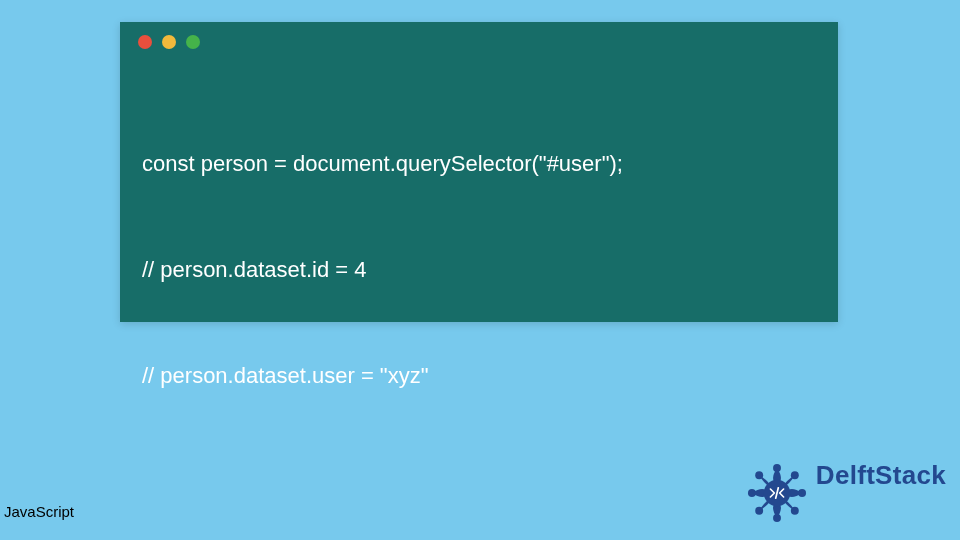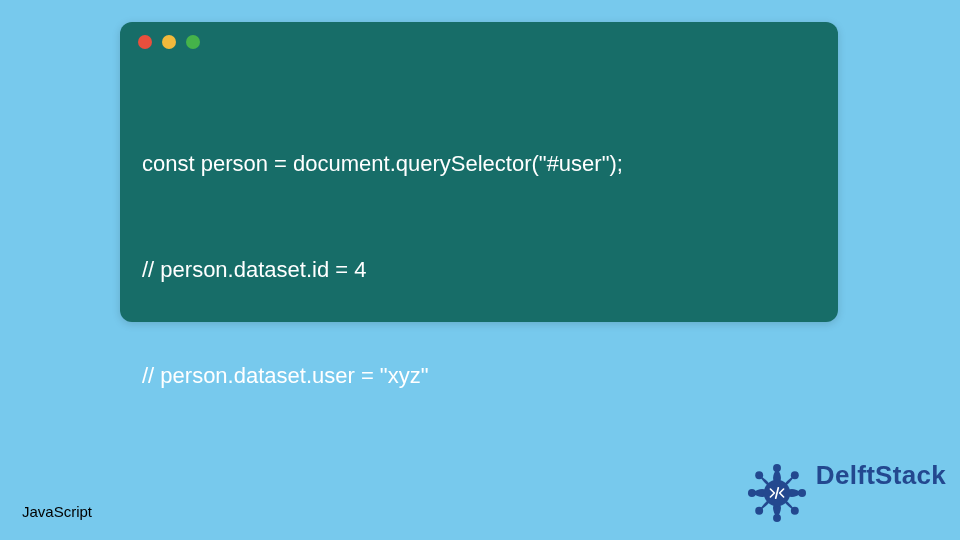--- a/index.html
+++ b/index.html
@@ -9,21 +9,21 @@
     font-family: -apple-system, BlinkMacSystemFont, "Segoe UI", Arial, sans-serif;
     position: relative;
   }
   .code-window {
     position: absolute;
     left: 120px;
     top: 22px;
     width: 718px;
     height: 300px;
     background: #176d68;
-    border-radius: 12px;
+    border-radius: 0;
     box-shadow: 0 2px 8px rgba(0,0,0,0.15);
   }
   .titlebar {
     height: 40px;
     display: flex;
     align-items: center;
     padding-left: 18px;
     gap: 10px;
   }
   .dot {
@@ -39,21 +39,21 @@
     color: #ffffff;
     font-family: -apple-system, BlinkMacSystemFont, "Segoe UI", Arial, sans-serif;
     font-size: 22px;
     line-height: 1.6;
     white-space: pre;
   }
   .code-line { display: block; }
   .blank-line { height: 22px; }
   .js-badge {
     position: absolute;
-    left: 20px;
+    left: 2px;
     bottom: 18px;
     width: 86px;
     text-align: left;
   }
   .js-badge-label {
     color: #000;
     font-size: 15px;
     font-weight: 500;
     margin-bottom: 2px;
     padding-left: 2px;

